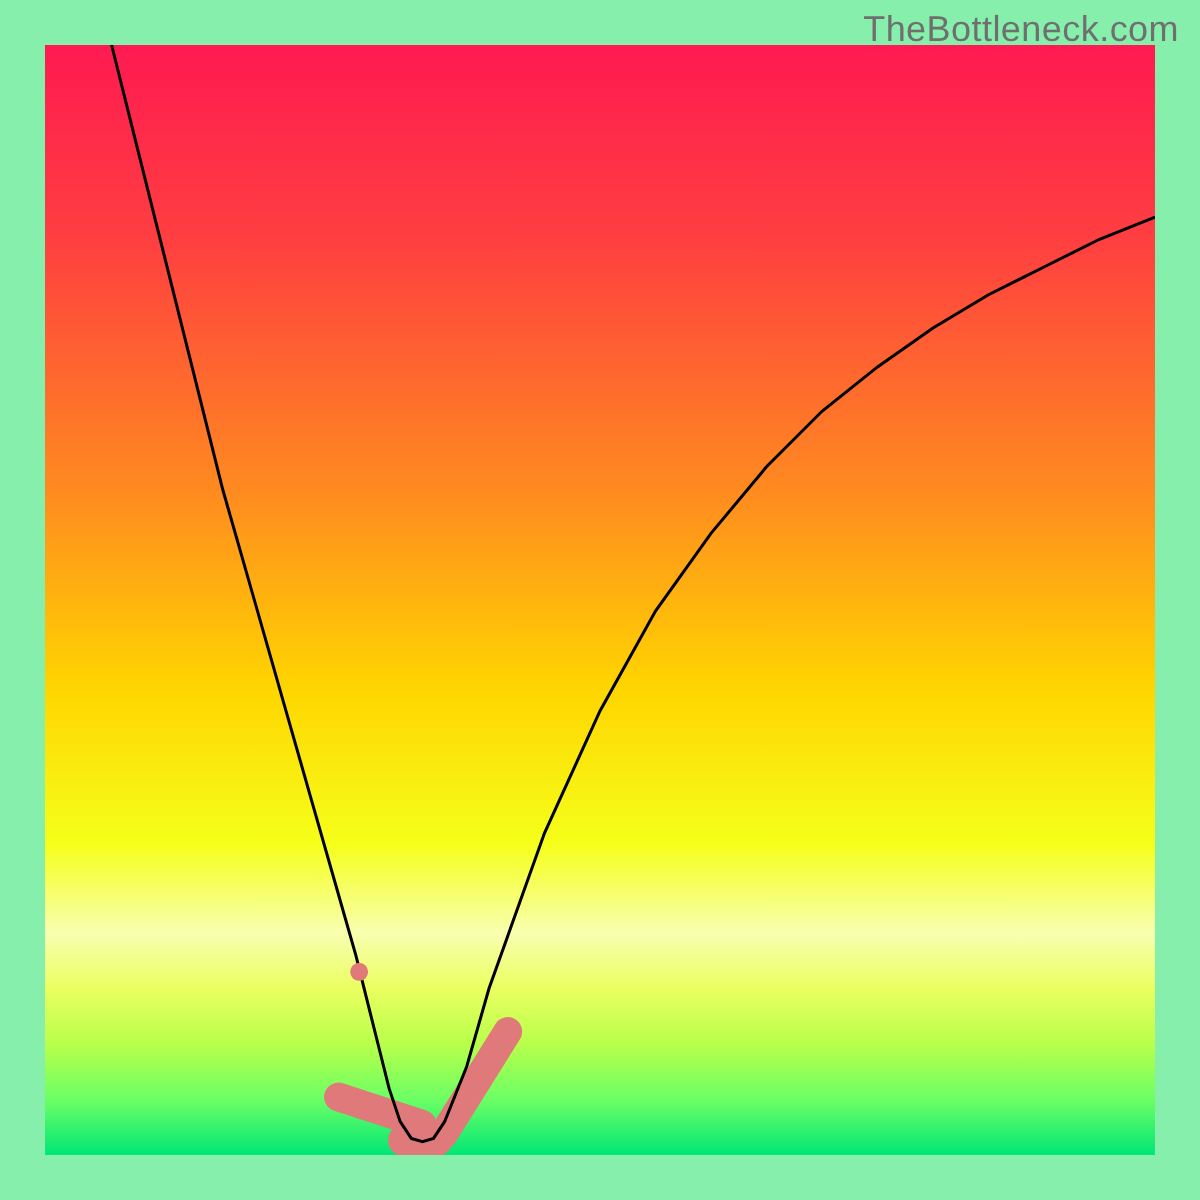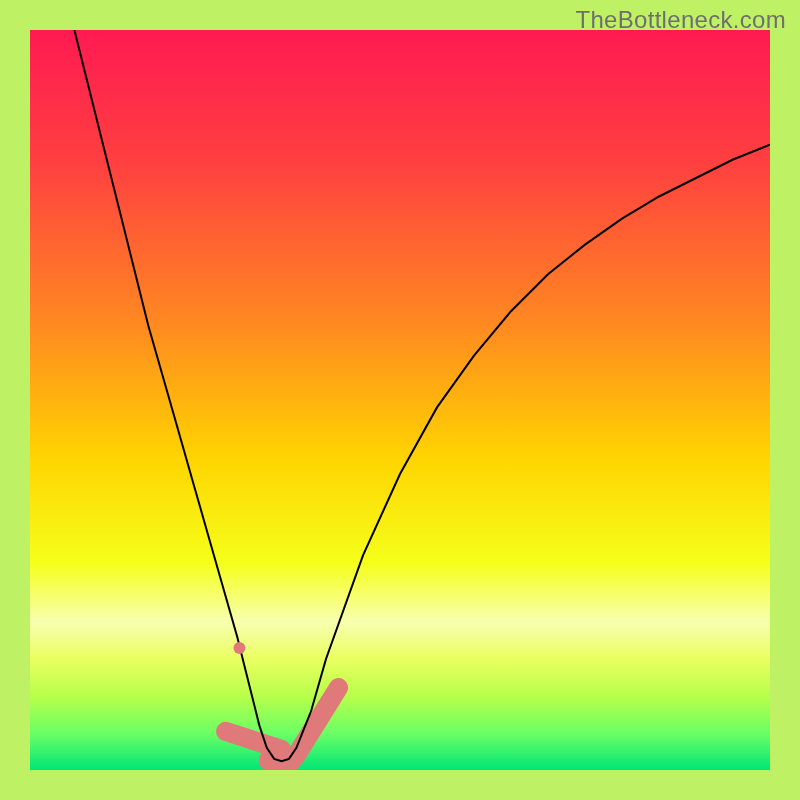--- a/index.html
+++ b/index.html
@@ -10,21 +10,21 @@
     background: #000;
     font-family: Arial, Helvetica, sans-serif;
     overflow: hidden;
   }
   .frame {
     position: absolute;
     left: 0;
     top: 0;
     width: 800px;
     height: 800px;
-    background: #bef264;
+    background: #86efac;
   }
   .plot-area {
     position: absolute;
     left: 30px;
     top: 30px;
     width: 740px;
     height: 740px;
     overflow: hidden;
   }
   .watermark {

